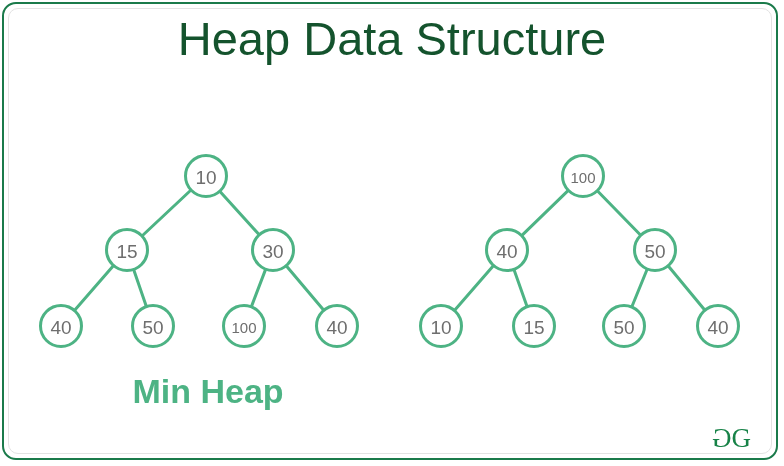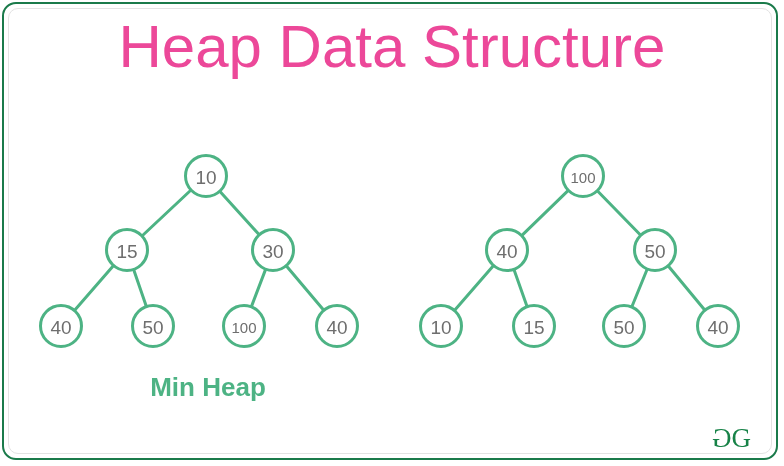--- a/index.html
+++ b/index.html
@@ -38,37 +38,37 @@
     border: 1px solid #e3e3e3;
     border-radius: 10px;
     background: #ffffff;
   }
   .title {
     position: absolute;
     left: 0;
     top: 12px;
     width: 784px;
     text-align: center;
-    font-size: 60px;
+    font-size: 47px;
     font-weight: 400;
-    color: #ec4899;
+    color: #14532d;
     letter-spacing: 0px;
     line-height: 1.15;
     white-space: nowrap;
   }
   .tree-svg {
     position: absolute;
     left: 0;
     top: 0;
     width: 784px;
     height: 466px;
   }
   .heap-label {
     position: absolute;
-    font-size: 26px;
+    font-size: 34px;
     font-weight: bold;
     color: #4db384;
     white-space: nowrap;
     text-align: center;
   }
   #label-min {
     left: 78px;
     top: 372px;
     width: 260px;
   }

